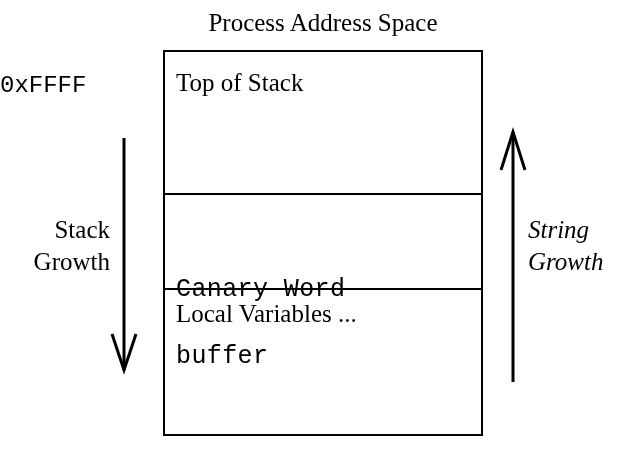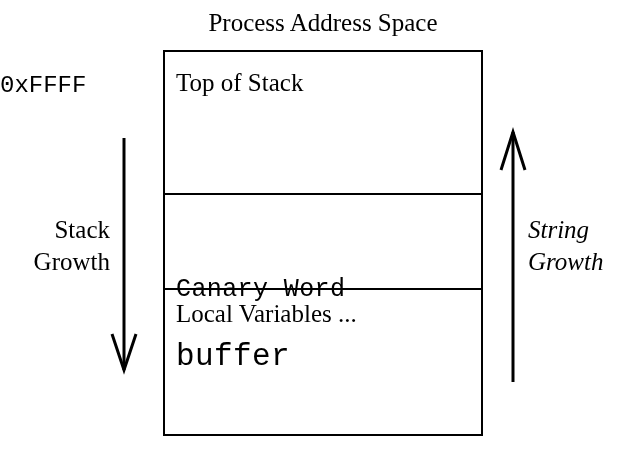--- a/index.html
+++ b/index.html
@@ -117,21 +117,21 @@
     font-family: "Liberation Serif", "DejaVu Serif", serif;
     font-size: 25px;
     line-height: 29px;
     white-space: nowrap;
   }
   .cell-locals .buffer-line {
     position: absolute;
     left: 11px;
     top: 52px;
     font-family: "Liberation Mono", "DejaVu Sans Mono", monospace;
-    font-size: 31px;
+    font-size: 25px;
     line-height: 29px;
     letter-spacing: 0.4px;
     white-space: nowrap;
   }
 
   
   .addr-label {
     position: absolute;
     left: 0px;
     width: 148px;

